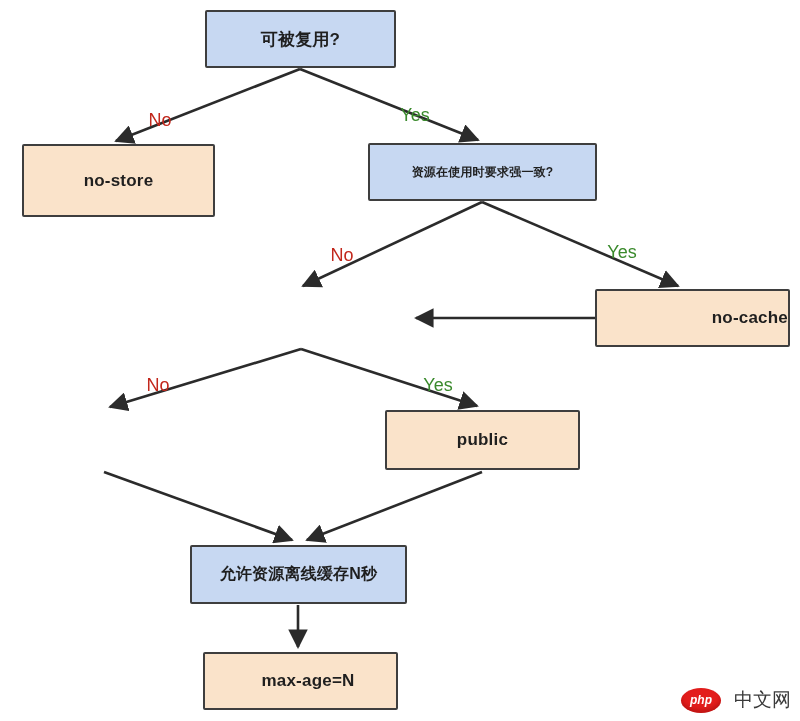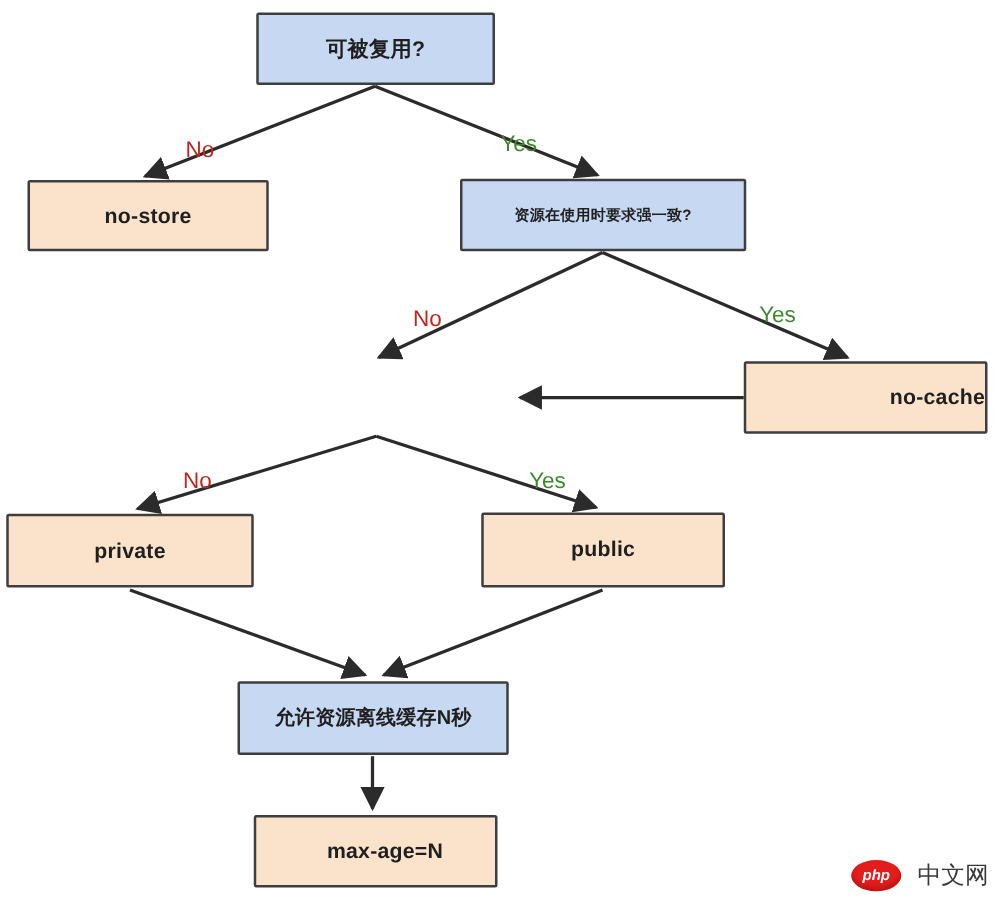--- a/index.html
+++ b/index.html
@@ -90,36 +90,33 @@
 
     <line x1="482" y1="472" x2="307" y2="540" stroke="#2b2b2b" stroke-width="2.6" marker-end="url(#ah)"></line>
 
     <line x1="298" y1="605" x2="298" y2="647" stroke="#2b2b2b" stroke-width="2.6" marker-end="url(#ah)"></line>
   </svg>
 
   <div class="node decision" style="left:205px; top:10px; width:191px; height:58px;">
     <span>可被复用?</span>
   </div>
 
-  <div class="node result" style="left:22px; top:144px; width:193px; height:57px;">
+  <div class="node result" style="left:22px; top:144px; width:193px; height:73px;">
     <span>no-store</span>
   </div>
 
   <div class="node decision" style="left:368px; top:143px; width:229px; height:58px; font-size:12px;">
     <span>资源在使用时要求强一致?</span>
   </div>
 
 
   <div class="node result" style="left:595px; top:289px; width:195px; height:58px;justify-content:flex-end;">
     <span>no-cache</span>
   </div>
 
-  <div class="node result" style="left:5px; top:411px; width:198px; height:59px;">
-    <span>private</span>
-  </div>
 
   <div class="node result" style="left:385px; top:410px; width:195px; height:60px;">
     <span>public</span>
   </div>
 
   <div class="node decision" style="left:190px; top:545px; width:217px; height:59px; font-size:16px;">
     <span>允许资源离线缓存N秒</span>
   </div>
 
   <div class="node result" style="left:203px; top:652px; width:195px; height:58px;padding-left:15px;">

